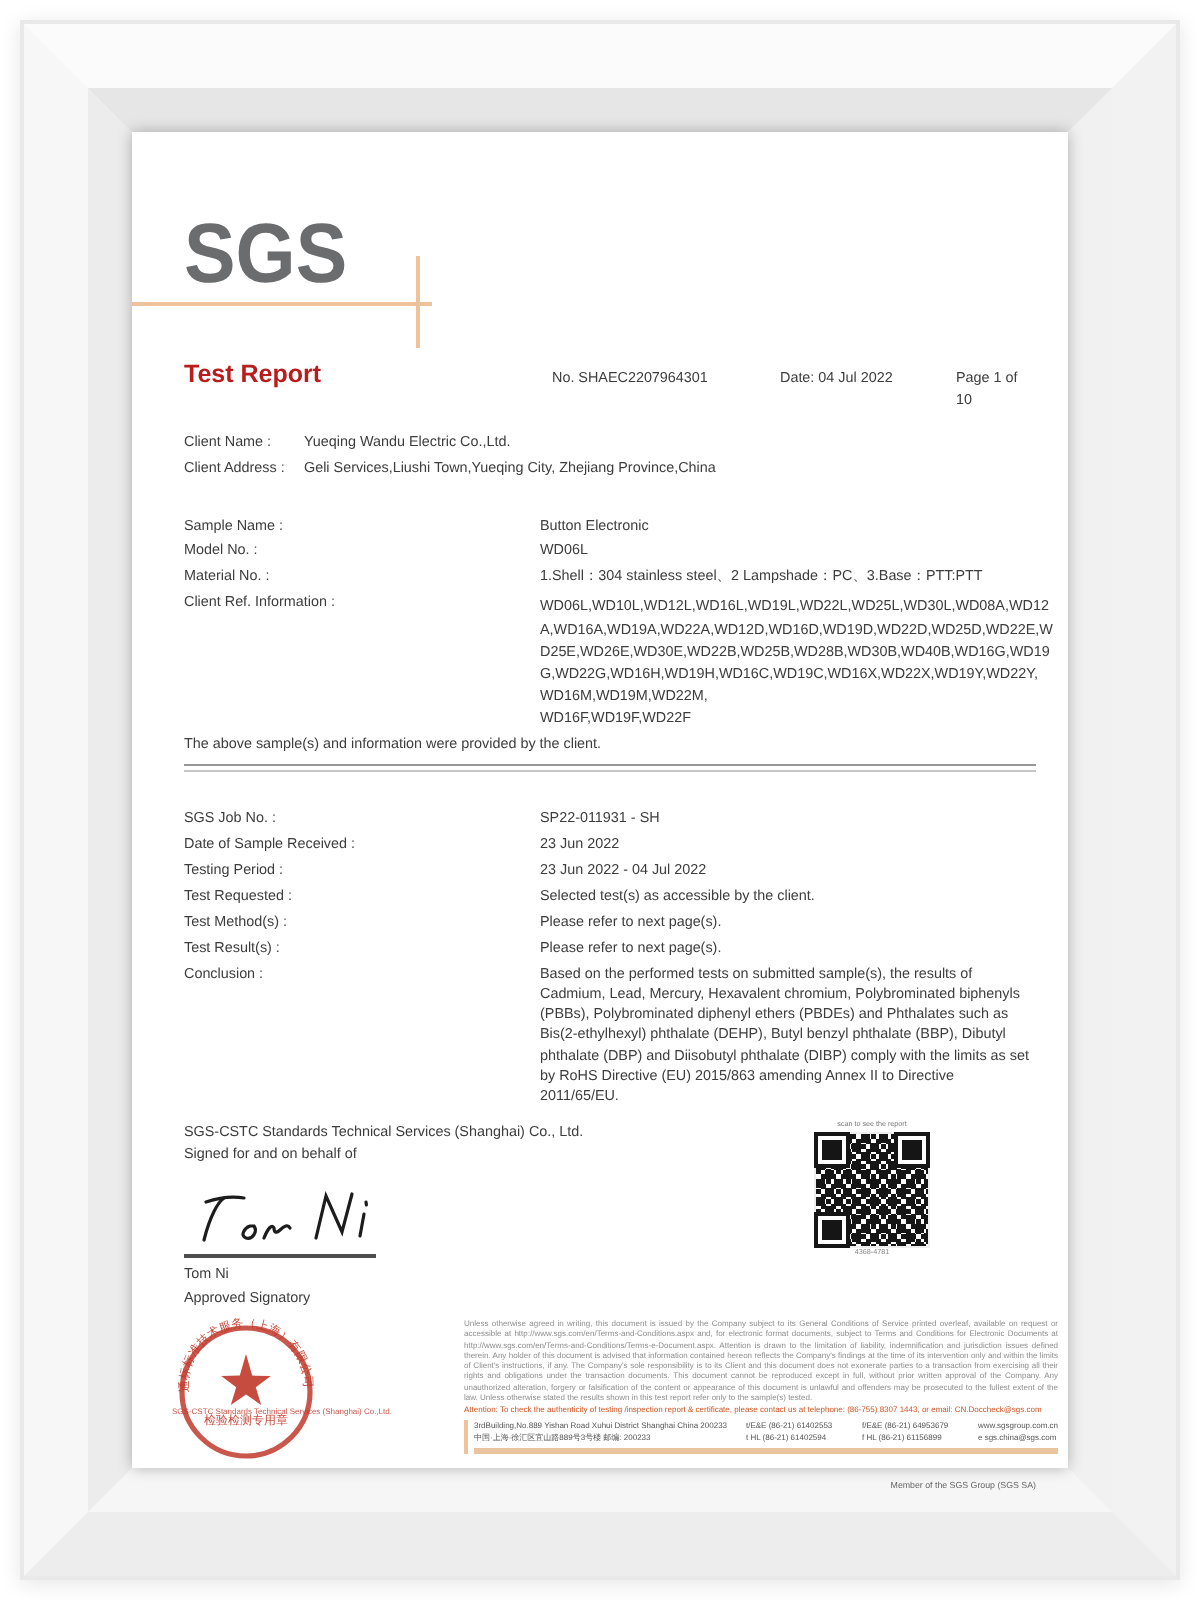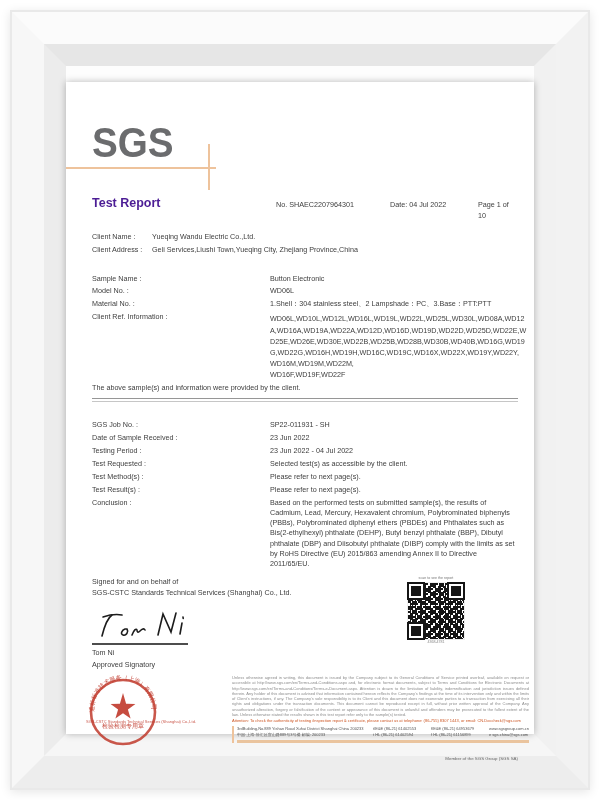--- a/index.html
+++ b/index.html
@@ -9,33 +9,33 @@
   }
   
   .frame-outer{position:absolute;inset:10px;background:#fdfdfd;border:2px solid #e9e9e9;
     box-shadow:0 2px 10px rgba(0,0,0,.10), inset 0 0 3px #fff;}
   .frame-molding{position:absolute;inset:0;border:32px solid;
     border-color:#fbfbfb #f2f2f2 #ededed #f7f7f7;}
   .frame-bevel{position:absolute;inset:0;border:22px solid;
     border-color:#e6e6e6 #f1f1f1 #f6f6f6 #ececec;}
   
   .doc{position:absolute;inset:0;background:#ffffff;
-    box-shadow:0 0 7px rgba(0,0,0,.28);color:#3d3d3d;margin-top:16px;}
+    box-shadow:0 0 7px rgba(0,0,0,.28);color:#3d3d3d;}
   .doc-inner{position:relative;width:100%;height:100%;font-size:7.2px;line-height:1.5;}
 
   
   .logo-wrap{position:relative;margin:42px 0 0 26px;width:118px;height:44px;}
   .logo-text{font-size:42px;font-weight:bold;color:#6b6c6e;line-height:.92;
     letter-spacing:0px;display:inline-block;transform:scaleX(.92);transform-origin:left;}
   .logo-hline{position:absolute;left:-26px;bottom:-1px;width:150px;height:2px;background:#eec39c;}
   .logo-vline{position:absolute;left:116px;bottom:-22px;width:2px;height:46px;background:#eec39c;}
 
   
   .header-row{display:flex;align-items:baseline;margin:26px 16px 0 26px;}
-  .h-title{flex:0 0 184px;font-size:12.5px;font-weight:bold;color:#4c1d95;}
+  .h-title{flex:0 0 184px;font-size:12.5px;font-weight:bold;color:#b91c1c;}
   .h-no{flex:0 0 114px;}
   .h-date{flex:0 0 88px;}
   .h-page{flex:1;}
 
   .kv{display:flex;margin:0 16px 0 26px;line-height:1.8;}
   .kv .lbl{flex-shrink:0;}
   .lbl-sm{width:60px;}
   .lbl-lg{width:178px;}
   .kv .val{flex:1;}
   .client-block{margin-top:9px;}
@@ -166,22 +166,22 @@
               <span class="lbl lbl-lg">Test Result(s) :</span>
               <span class="val">Please refer to next page(s).</span>
             </div>
             <div class="kv conclusion">
               <span class="lbl lbl-lg">Conclusion :</span>
               <span class="val">Based on the performed tests on submitted sample(s), the results of Cadmium, Lead, Mercury, Hexavalent chromium, Polybrominated biphenyls (PBBs), Polybrominated diphenyl ethers (PBDEs) and Phthalates such as Bis(2-ethylhexyl) phthalate (DEHP), Butyl benzyl phthalate (BBP), Dibutyl phthalate (DBP) and Diisobutyl phthalate (DIBP) comply with the limits as set by RoHS Directive (EU) 2015/863 amending Annex II to Directive 2011/65/EU.</span>
             </div>
           </div>
 
           <div class="signed">
+            <div>SGS-CSTC Standards Technical Services (Shanghai) Co., Ltd.</div>
             <div>Signed for and on behalf of</div>
-            <div>SGS-CSTC Standards Technical Services (Shanghai) Co., Ltd.</div>
           </div>
 
           <div class="sig-zone">
             <svg class="sig-svg" width="100" height="34" viewBox="0 0 100 34">
               <g fill="none" stroke="#1c1c1c" stroke-width="1.6" stroke-linecap="round">
                 <path d="M10,28 C13,16 17,9 20,7"></path>
                 <path d="M11,9 C17,7 24,6 30,7"></path>
                 <path d="M33,21 c-3,1 -5,5 -2,6 c3,1 6,-3 4,-6 z"></path>
                 <path d="M40,27 c2,-5 4,-7 5,-5 c0,2 1,3 3,1 c2,-2 4,-3 5,-1"></path>
                 <path d="M66,27 L71,6 L79,24 L84,5"></path>

